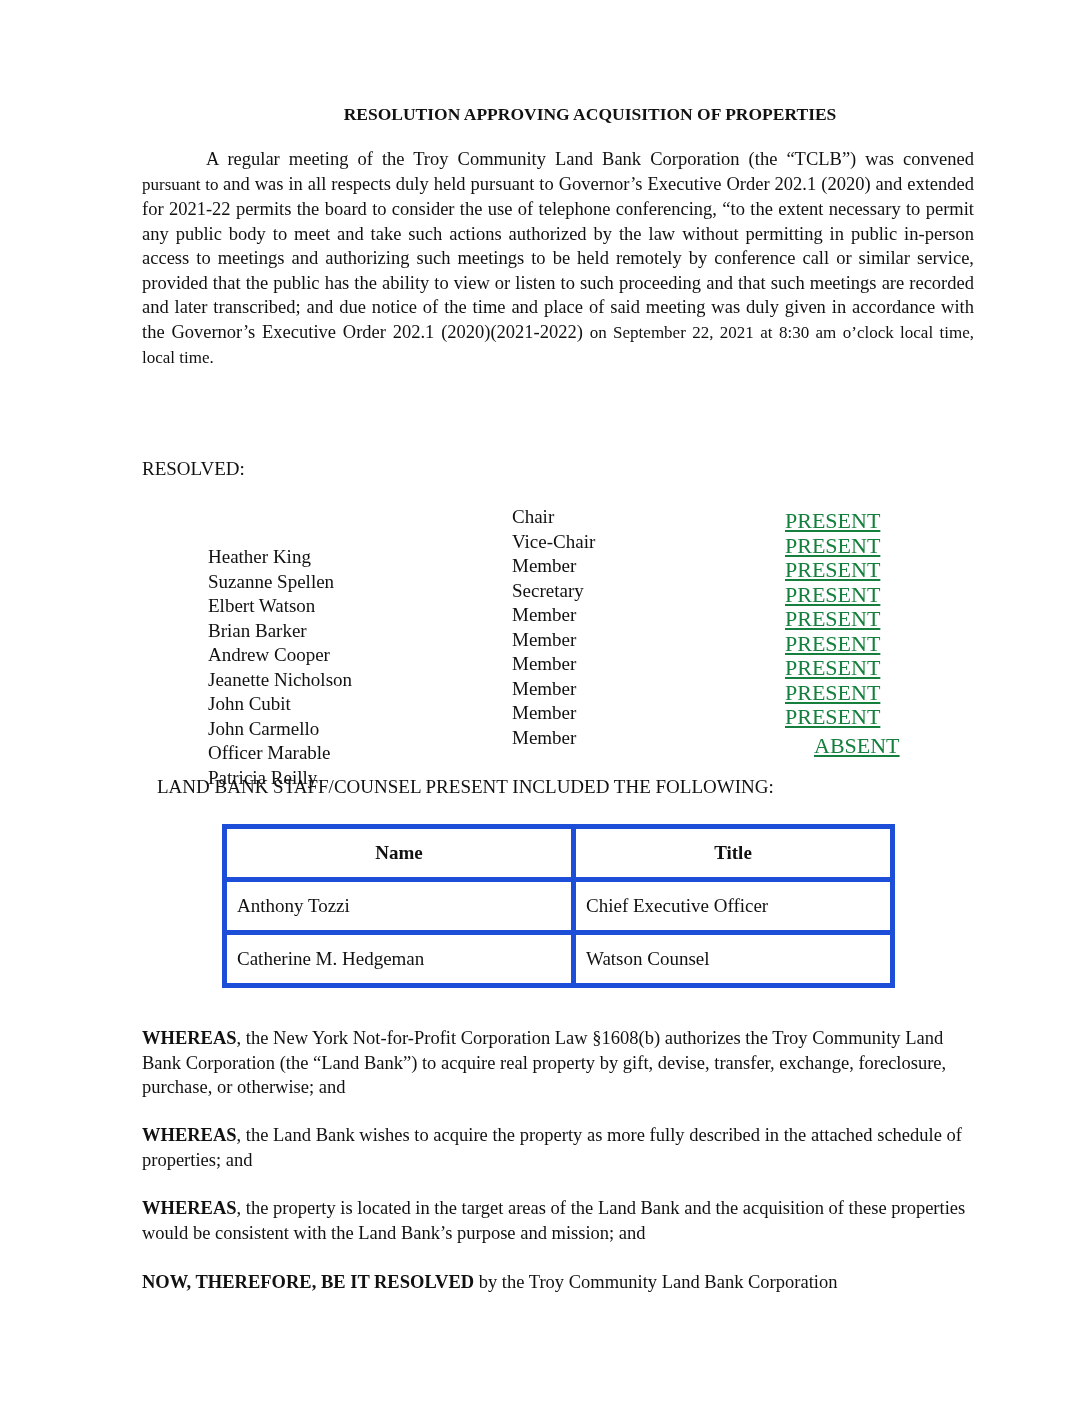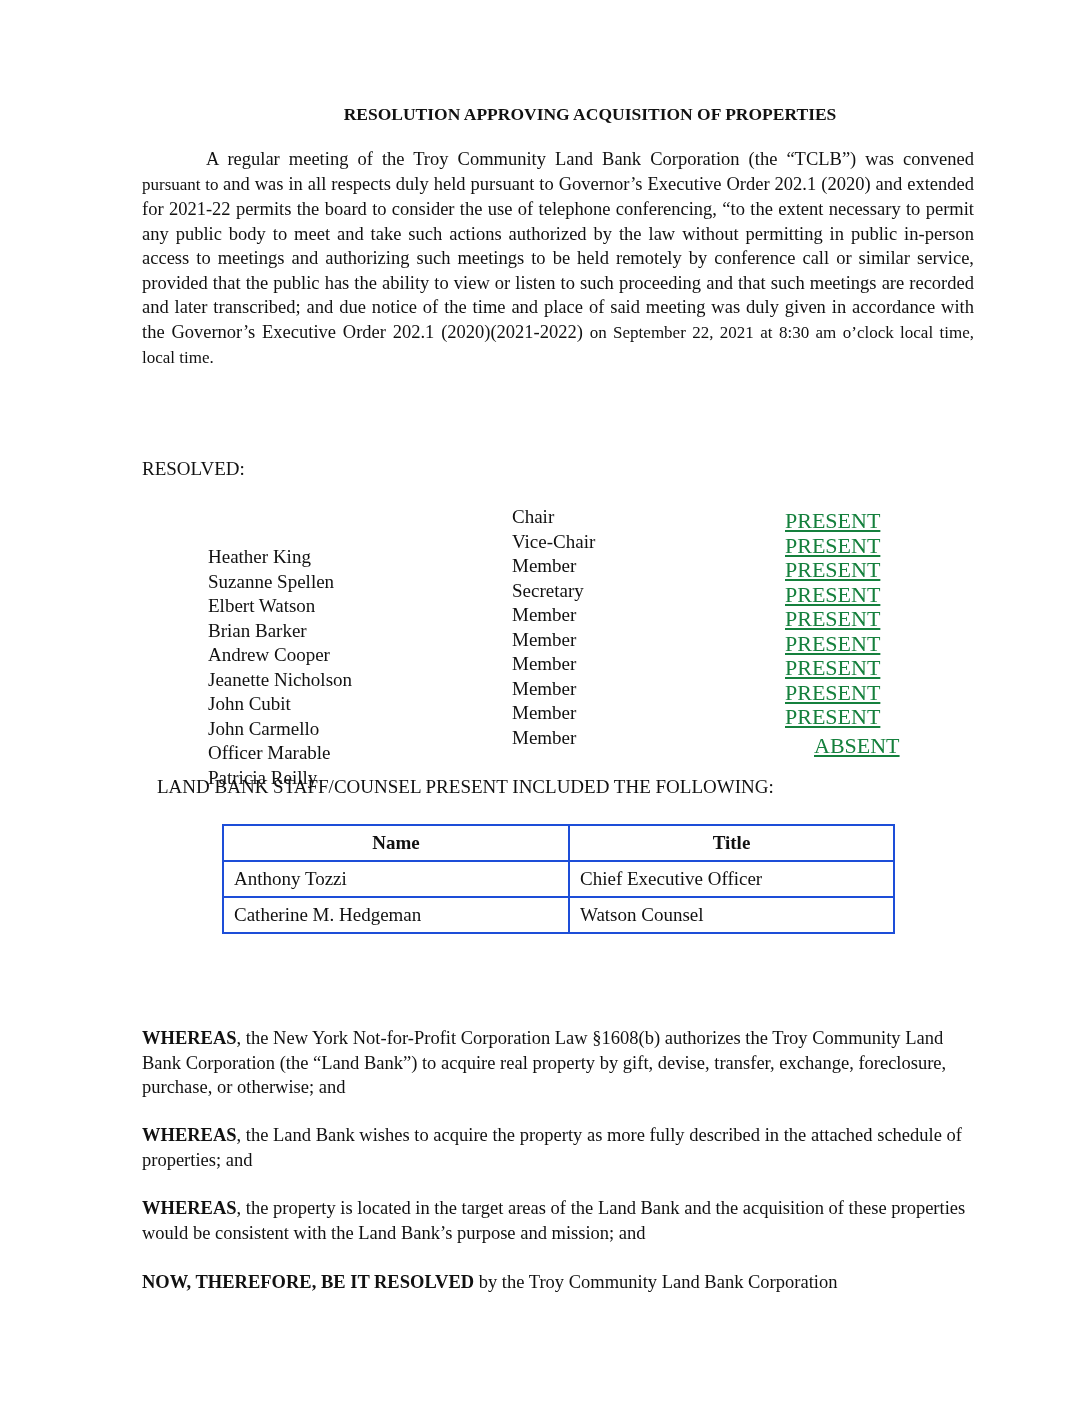--- a/index.html
+++ b/index.html
@@ -81,22 +81,22 @@
     }
     table.staff {
       position: absolute;
       top: 824px;
       left: 208px;
       width: 673px;
       border-collapse: collapse;
       font-size: 19px;
     }
     table.staff th, table.staff td {
-      border: 2px solid #1d4ed8;
-      padding: 5px 10px;
+      border: 5px solid #1d4ed8;
+      padding: 12px 10px;
       height: 24px;
       line-height: 24px;
     }
     table.staff th { font-weight: bold; text-align: center; }
     table.staff th.c1, table.staff td.c1 { width: 324px; }
     .p3 { top: 951px; }
     .p3 .spaced { word-spacing: 22px; }
     .whereas {
       position: absolute;
       left: 128px;

